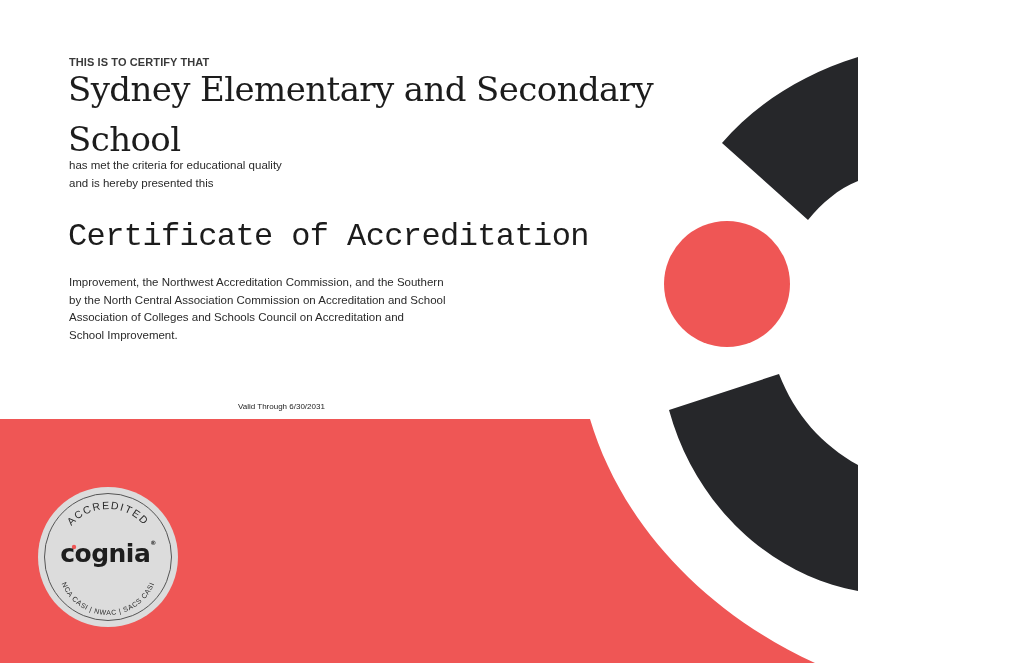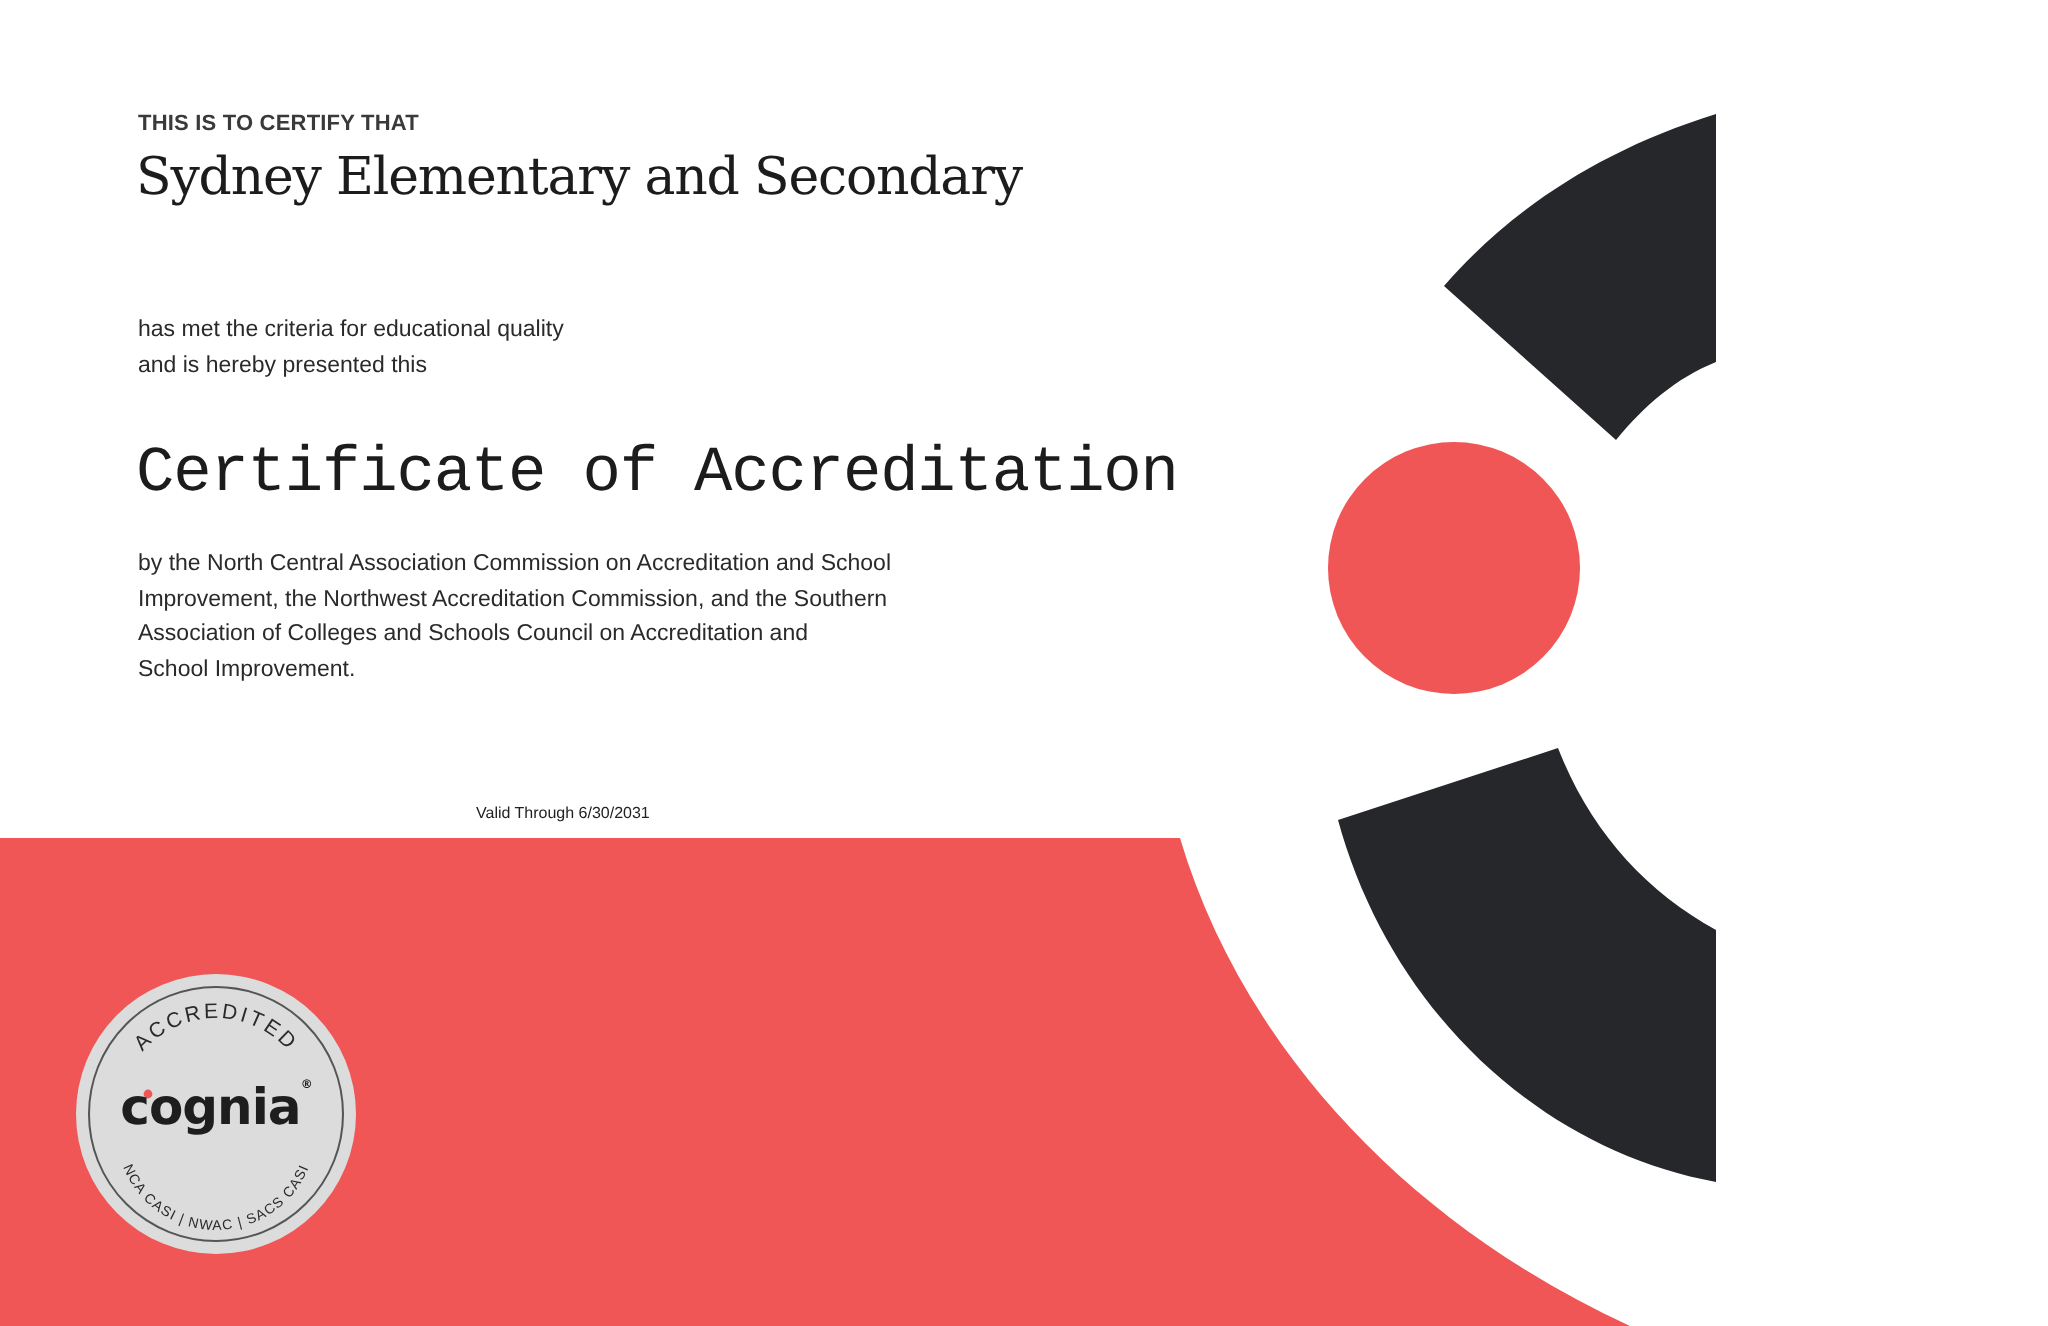--- a/index.html
+++ b/index.html
@@ -1,20 +1,20 @@
 <!DOCTYPE html>
 <html><head>
 <meta charset="utf-8">
 <style>
   html, body { margin:0; padding:0; }
   body { width:1024px; height:663px; position:relative; overflow:hidden; background:#ffffff; }
   .canvas { position:absolute; left:0; top:0; width:1024px; height:531px; }
   .bg-svg { position:absolute; left:0; top:0; }
   .intro { position:absolute; left:69px; top:56px; font-family:"Liberation Sans", sans-serif; font-size:11px; font-weight:bold; color:#3a3a3a; letter-spacing:0.1px; }
-  .school { position:absolute; left:68px; top:64px; width:640px; font-family:"DejaVu Serif", serif; font-size:26px; line-height:50px; color:#1c1c1c; letter-spacing:-0.6px; }
+  .school { position:absolute; left:68px; top:64px; width:640px; font-family:"DejaVu Serif", serif; font-size:34px; line-height:50px; color:#1c1c1c; letter-spacing:-0.6px; }
   .criteria { position:absolute; left:69px; top:157px; font-family:"Liberation Sans", sans-serif; font-size:11.5px; line-height:17.5px; color:#2a2a2a; }
   .cert-title { position:absolute; left:68px; top:218px; font-family:Liberation Mono, monospace; font-size:32px; color:#1c1c1c; letter-spacing:-0.6px; white-space:nowrap; }
   .body-text { position:absolute; left:69px; top:274px; width:410px; font-family:"Liberation Sans", sans-serif; font-size:11.5px; line-height:17.5px; color:#2a2a2a; }
   .valid { position:absolute; left:238px; top:402px; font-family:"Liberation Sans", sans-serif; font-size:8px; color:#222; }
   .sig-block { position:absolute; left:306px; top:523px; width:200px; text-align:center; }
   .sig-script { font-family:"DejaVu Serif", serif; font-style:italic; font-size:19px; color:#1d1d1d; height:26px; line-height:26px; letter-spacing:1px; }
   .sig-line { height:1px; background:#2a1a1a; margin-top:3px; }
   .sig-name, .sig-role { font-family:"DejaVu Serif", serif; font-size:9.5px; line-height:13px; color:#4a1414; }
   .sig-name { margin-top:6px; }
   .badge { position:absolute; left:38px; top:487px; width:140px; height:140px; border-radius:50%; background:#dcdcdc; }
@@ -36,32 +36,33 @@
 
     <path d="M722,143 C755,105 800,75 858,57 L858,181 C838,189 822,203 808,220 Z" fill="#26272a"></path>
 
     <path d="M669,410 L779,374 C795,415 822,445 858,465 L858,591 C770,575 695,505 669,410 Z" fill="#26272a"></path>
   </svg>
 
   <div class="intro">THIS IS TO CERTIFY THAT</div>
 
   <div class="school">
     <div>Sydney Elementary and Secondary</div>
+    <div>School</div>
   </div>
 
   <div class="criteria">
     <div>has met the criteria for educational quality</div>
     <div>and is hereby presented this</div>
   </div>
 
   <div class="cert-title">Certificate of Accreditation</div>
 
   <div class="body-text">
+    <div>Improvement, the Northwest Accreditation Commission, and the Southern</div>
     <div>by the North Central Association Commission on Accreditation and School</div>
-    <div>Improvement, the Northwest Accreditation Commission, and the Southern</div>
     <div>Association of Colleges and Schools Council on Accreditation and</div>
     <div>School Improvement.</div>
   </div>
 
   <div class="valid">Valid Through 6/30/2031</div>
 
   <div class="badge">
     <div class="badge-ring"></div>
     <svg class="badge-svg" width="140" height="140" viewBox="0 0 140 140">
       <defs>

